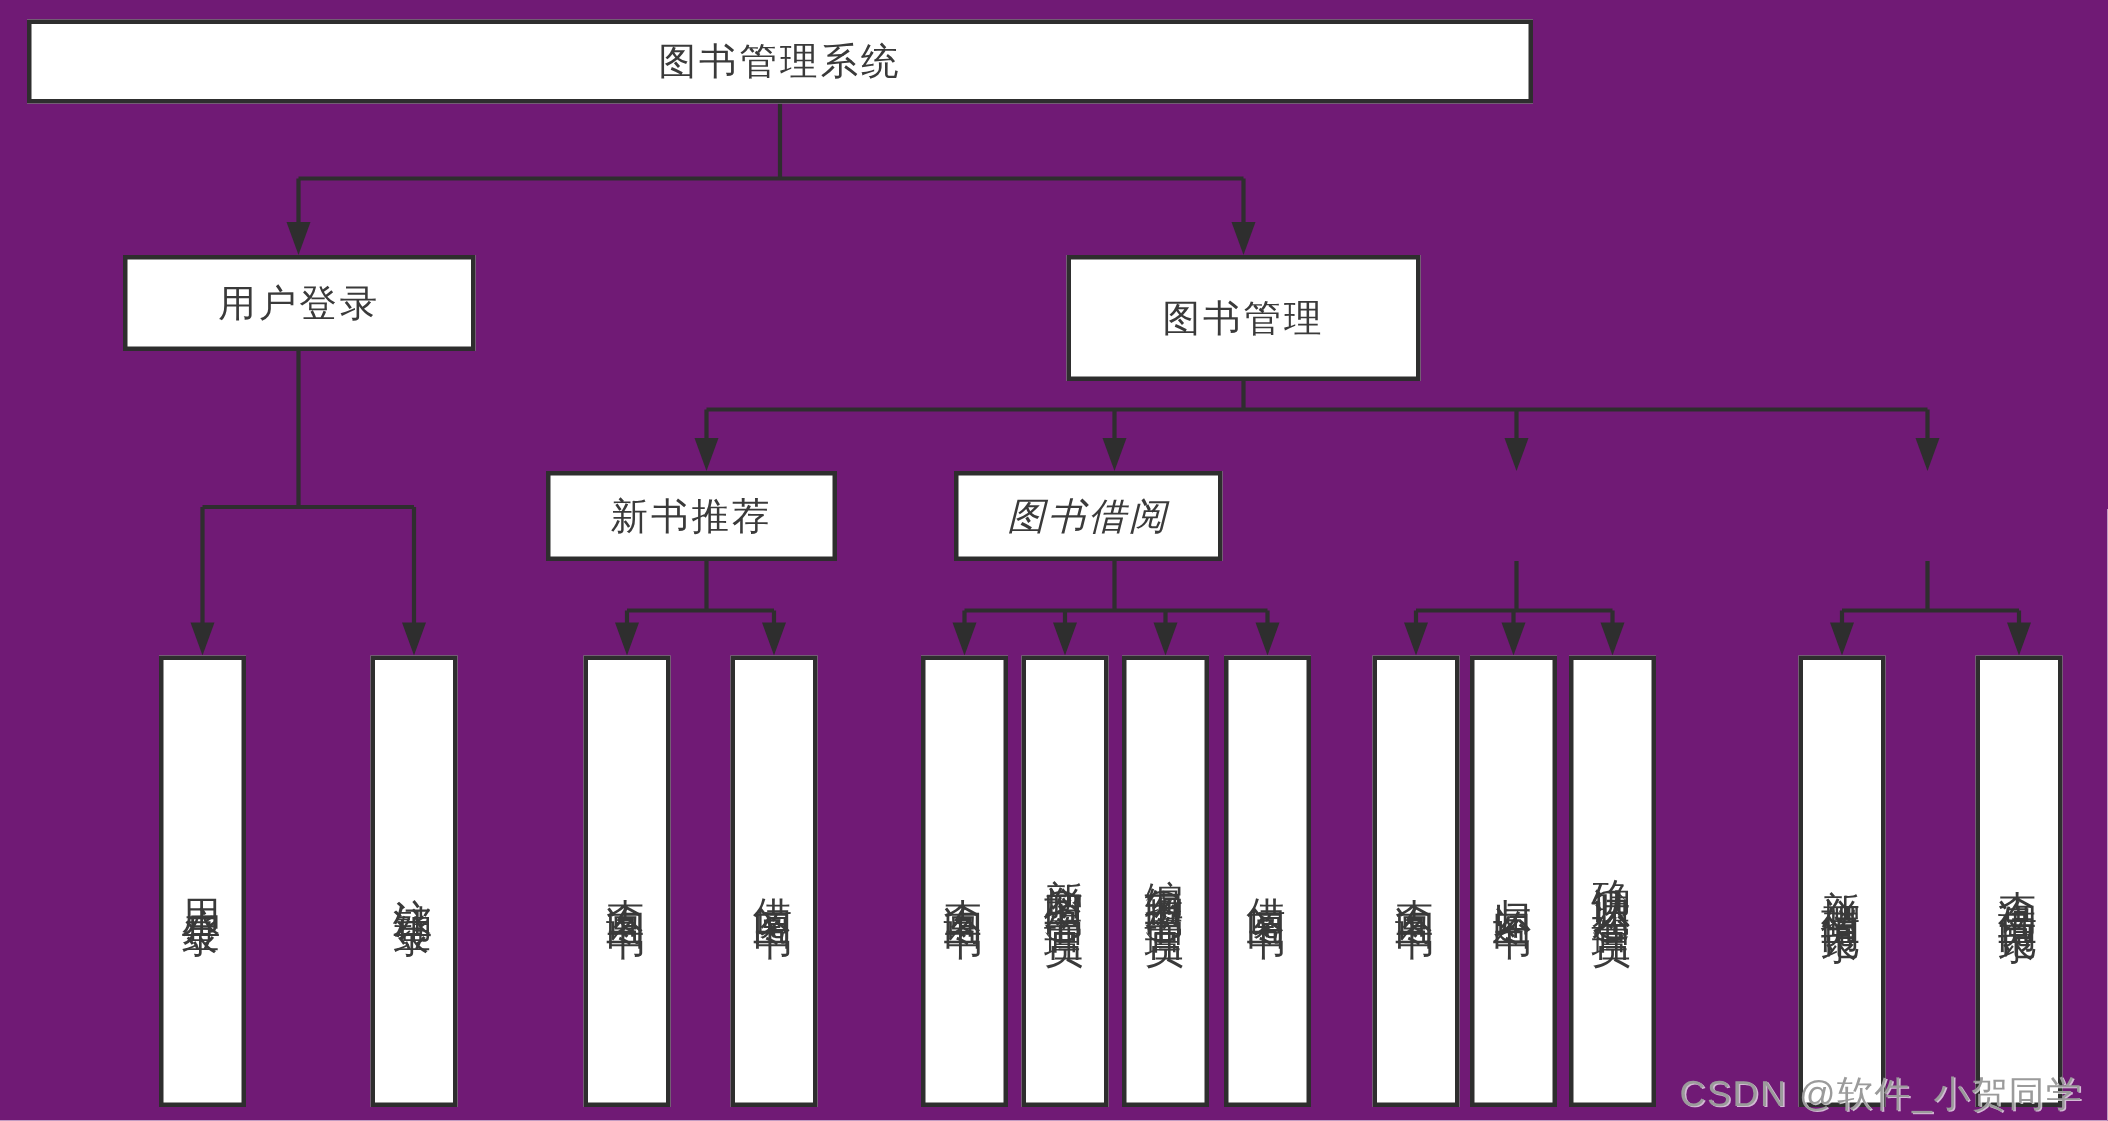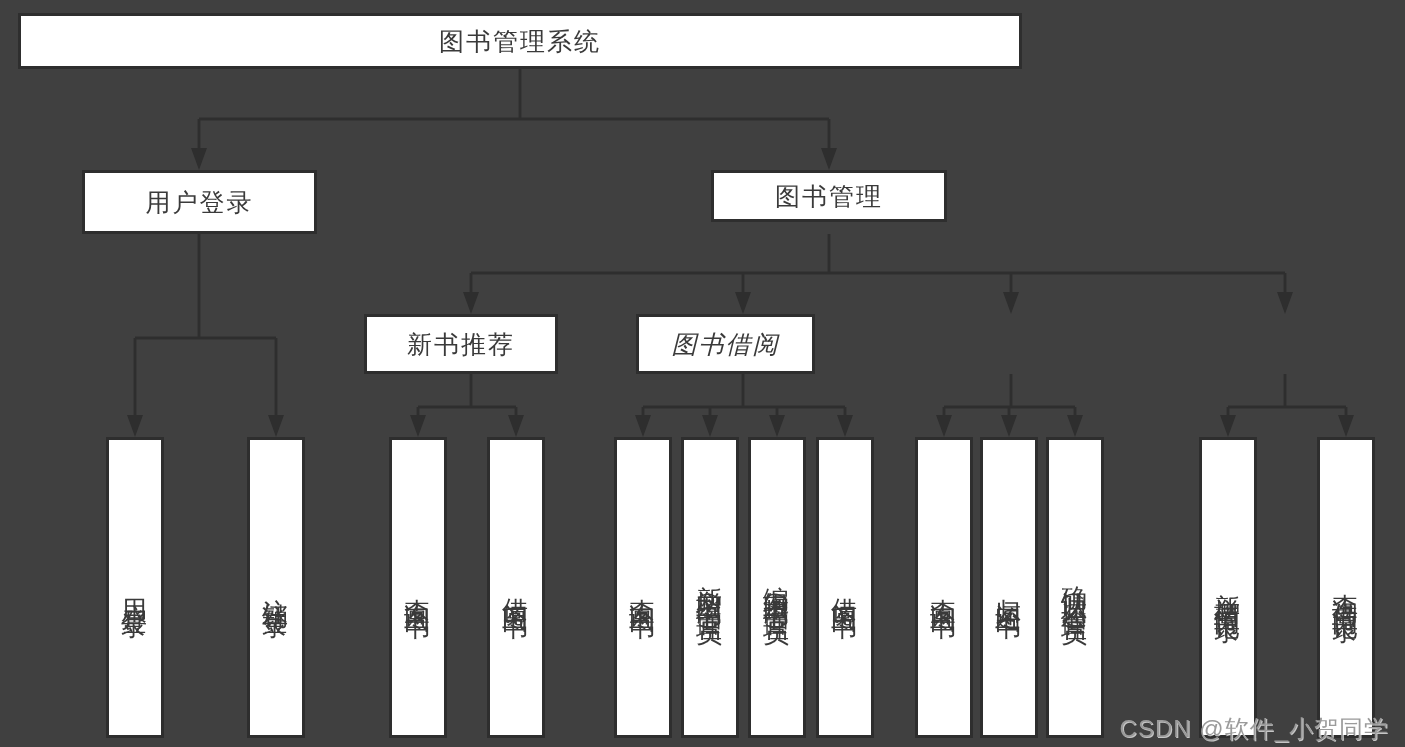--- a/index.html
+++ b/index.html
@@ -1,20 +1,20 @@
 <!DOCTYPE html>
 <html><head>
 <meta charset="utf-8">
 <style>
   html, body { margin: 0; padding: 0; background: #ffffff; }
   #canvas {
     position: relative;
     width: 1405px;
     height: 747px;
-    background: #404040;
+    background: #701a75;
     font-family: "Liberation Sans", "DejaVu Sans", sans-serif;
     overflow: hidden;
   }
   #connectors {
     position: absolute;
     left: 0; top: 0;
     z-index: 1;
   }
   .node {
     position: absolute;
@@ -96,21 +96,21 @@
     </g>
   </svg>
 
   <div class="node h-node" style="left:18px; top:13px; width:1004px; height:56px;">
     <span>图书管理系统</span>
   </div>
 
   <div class="node h-node" style="left:82px; top:170px; width:235px; height:64px;">
     <span>用户登录</span>
   </div>
-  <div class="node h-node" style="left:711px; top:170px; width:236px; height:52px;">
+  <div class="node h-node" style="left:711px; top:170px; width:236px; height:84px;">
     <span>图书管理</span>
   </div>
 
   <div class="node h-node" style="left:364px; top:314px; width:194px; height:60px;">
     <span>新书推荐</span>
   </div>
   <div class="node h-node" style="left:636px; top:314px; width:179px; height:60px;font-style:italic;">
     <span>图书借阅</span>
   </div>
 

